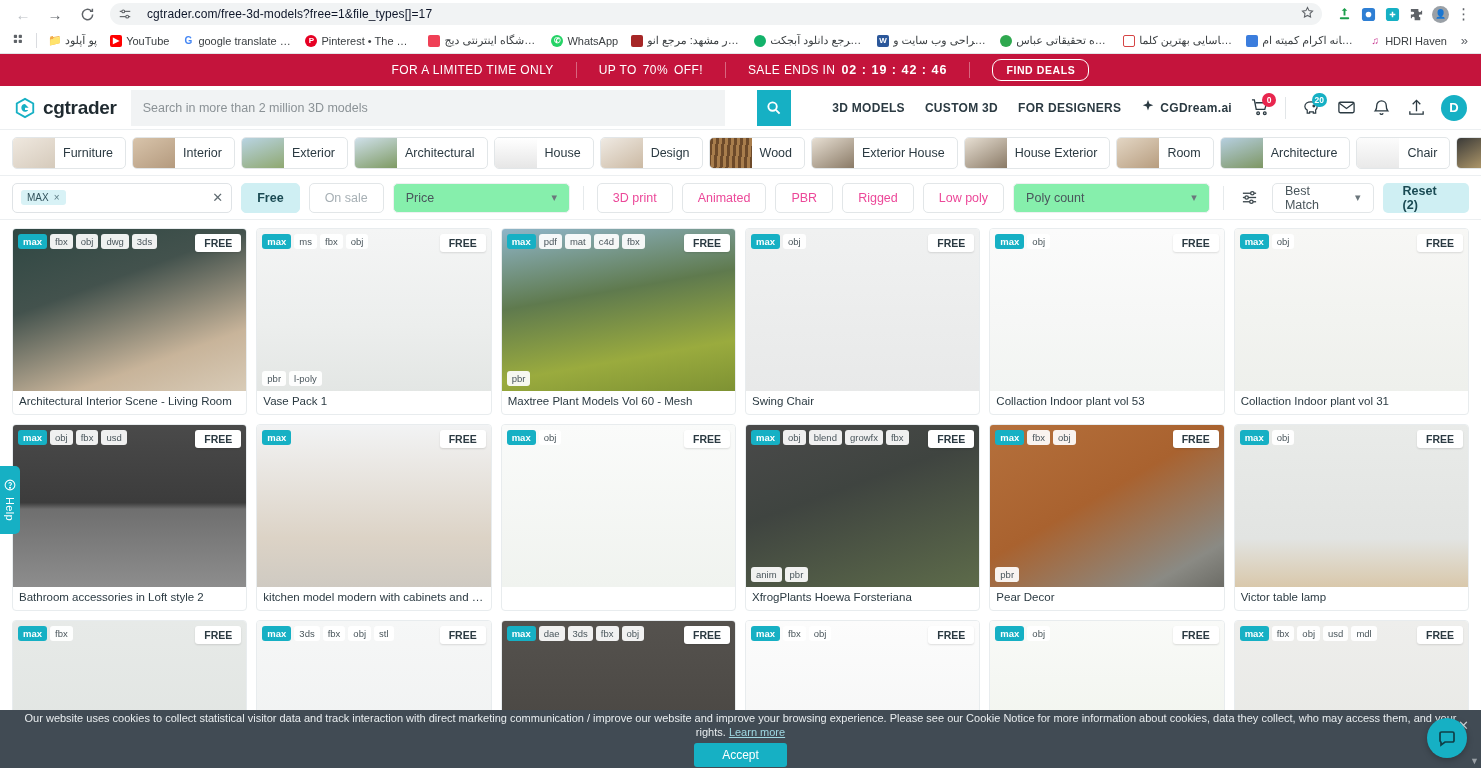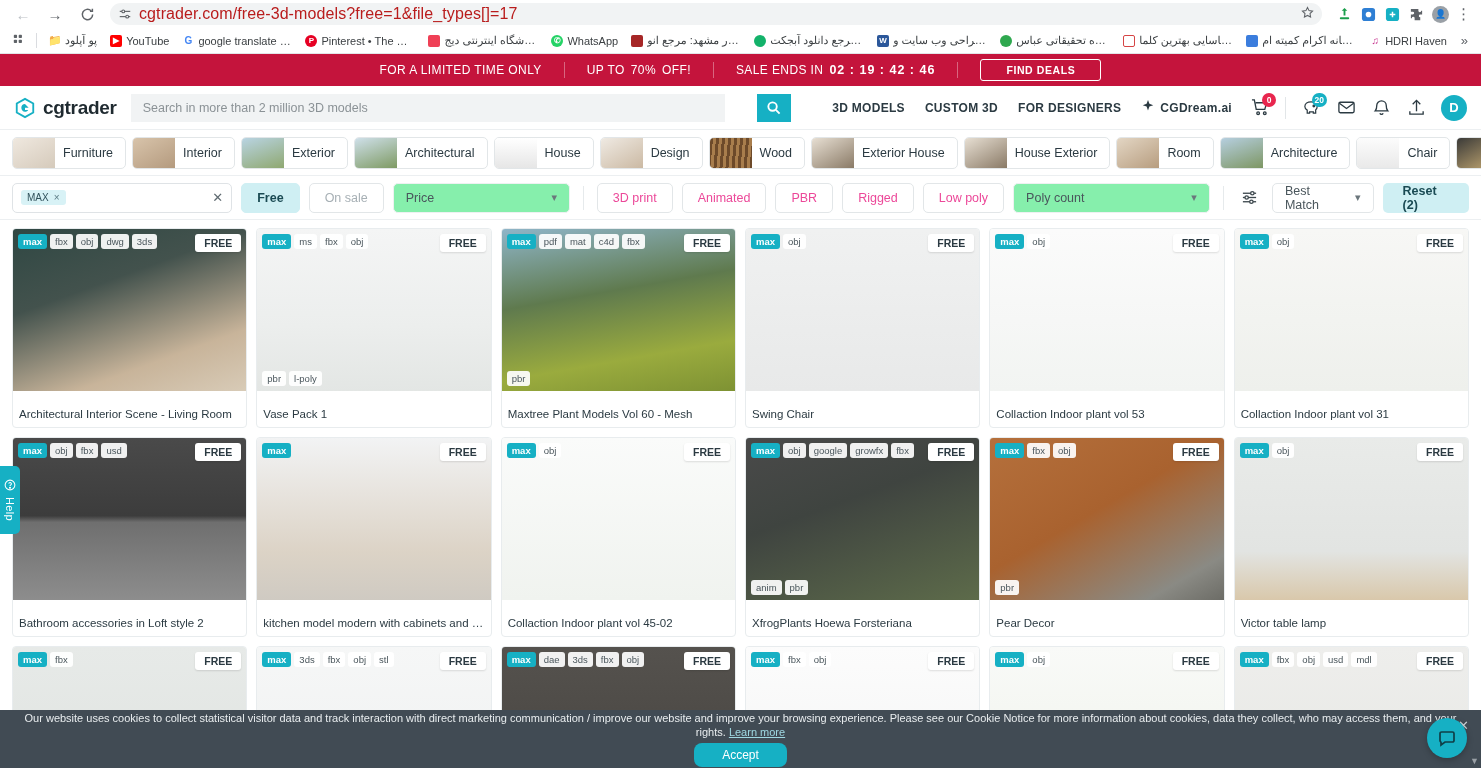--- a/index.html
+++ b/index.html
@@ -16,21 +16,21 @@
   .url-row { height:28px; display:flex; align-items:center; padding:0 10px; gap:6px; }
   .nav-btn {
     width:26px; height:26px; display:flex; align-items:center; justify-content:center;
     color:#5f6368; font-size:15px; border-radius:50%; flex:none;
   }
   .nav-btn.dim { color:#bdc1c6; }
   .omnibox {
     flex:1; height:22px; background:#f1f3f4; border-radius:11px;
     display:flex; align-items:center; padding:0 8px; gap:7px; margin:0 4px;
   }
-  .omnibox .urltext { font-size:16px; color:#b91c1c; letter-spacing:.1px; }
+  .omnibox .urltext { font-size:12px; color:#0f172a; letter-spacing:.1px;margin-left:8px; }
   .omni-icon { width:14px; height:14px; flex:none; }
   .chrome-right { display:flex; align-items:center; gap:7px; padding-left:4px; }
   .chrome-right .ic { width:17px; height:17px; display:flex; align-items:center; justify-content:center; }
   .avatar-chip {
     width:17px;height:17px;border-radius:50%;background:#9aa0a6;
     display:flex;align-items:center;justify-content:center;color:#fff;font-size:9px;
   }
   .dots { font-size:15px; color:#5f6368; line-height:10px; }
 
   .bm-row {
@@ -51,33 +51,33 @@
   .promo {
     height:32px; background:#c4143c;
     display:flex; align-items:center; justify-content:center; gap:0;
     color:#fff; font-size:12px; letter-spacing:.4px;
   }
   .promo .seg { padding:0 22px; display:flex; align-items:center; gap:6px; }
   .promo .divider { width:1px;height:16px;background:rgba(255,255,255,.35); }
   .promo b { font-weight:normal; }
   .promo .timer { font-weight:bold; letter-spacing:1px; font-size:12.5px; }
   .find-deals {
-    border:1px solid #fff; border-radius:3px; padding:4px 25px;
+    border:1px solid #fff; border-radius:9px; padding:4px 13px;
     font-size:10.5px; font-weight:bold; letter-spacing:.6px; color:#fff;
   }
 
   
   .site-header {
     height:44px; display:flex; align-items:center; padding:0 14px; gap:14px;
     border-bottom:1px solid #eceff1; background:#fff;
   }
   .logo { display:flex; align-items:center; gap:7px; flex:none; }
   .logo-mark { width:22px;height:22px; }
   .logo-text { font-size:19px; font-weight:bold; color:#1f2a30; letter-spacing:-.3px; }
-  .searchwrap { flex:0 1 660px; display:flex; height:28px;gap:32px; }
+  .searchwrap { flex:0 1 660px; display:flex; height:36px;gap:32px; }
   .searchwrap input {
     flex:1; border:none; background:#f1f3f4; padding:0 12px;
     font-family:inherit; font-size:12.5px; color:#3c4043; outline:none;
   }
   .searchwrap input::placeholder { color:#8b9296; }
   .search-btn {
     width:34px; background:#16b0c4; display:flex; align-items:center; justify-content:center;
     flex:none;
   }
   .hnav { display:flex; align-items:center; gap:20px; margin-left:auto; flex:none; }
@@ -151,21 +151,21 @@
   }
 
   
   .grid {
     display:grid; grid-template-columns:repeat(6, 1fr); gap:9px;
     padding:8px 12px; background:#fff;
   }
   .card { position:relative; border:1px solid #e8ecee; border-radius:4px; overflow:hidden; background:#fff; }
   .card .media { height:162px; position:relative; background-size:cover; background-position:center; }
   .card .title {
-    font-size:11.5px; color:#2b3a42; padding:17px 6px 7px 6px; white-space:nowrap;
+    font-size:11.5px; color:#2b3a42; padding:4px 6px 7px 6px; white-space:nowrap;
     overflow:hidden; text-overflow:ellipsis;
   }
   .tags-top { position:absolute; top:5px; left:5px; display:flex; gap:3px; z-index:2; }
   .tags-bot { position:absolute; bottom:5px; left:5px; display:flex; gap:3px; z-index:2; }
   .ftag {
     background:rgba(255,255,255,.92); border-radius:3px; padding:2px 5px;
     font-size:9.5px; color:#4a565c; line-height:1.2;
   }
   .ftag.max { background:#16b0c4; color:#fff; font-weight:bold; }
   .free-badge {
@@ -187,21 +187,21 @@
 
   
   .cookie {
     position:absolute; left:0; right:0; bottom:0; height:58px; background:#414b54;
     color:#e9edef; display:flex; flex-direction:column; align-items:center;
     justify-content:center; gap:4px; padding:6px 20px;
   }
   .cookie .ctext { font-size:11px; text-align:center; line-height:1.3; }
   .cookie .ctext a { color:#9fd8e2; text-decoration:underline; }
   .accept-btn {
-    background:#16b0c4; color:#fff; border-radius:8px; padding:5px 28px;
+    background:#16b0c4; color:#fff; border-radius:3px; padding:5px 28px;
     font-size:12px;
   }
   .cookie-close { position:absolute; top:8px; right:12px; font-size:13px; color:#cfd6da; }
   .chat-bubble {
     position:absolute; right:14px; bottom:10px; width:40px;height:40px;border-radius:50%;
     background:#16b0c4; display:flex;align-items:center;justify-content:center;
     box-shadow:0 2px 6px rgba(0,0,0,.25);
   }
   .scroll-arrow { position:absolute; right:2px; bottom:2px; color:#9aa0a6; font-size:9px; }
   .page-root { position:relative; width:1481px; height:768px; overflow:hidden; }
@@ -618,28 +618,27 @@
         <div class="title">kitchen model modern with cabinets and wooden floors</div>
       </div>
       <div class="card">
         <div class="media" style="background: linear-gradient(rgb(250, 251, 250) 0%, rgb(240, 243, 239) 100%);">
           <div class="tags-top">
             <span class="ftag max">max</span>
             <span class="ftag">obj</span>
           </div>
           <div class="free-badge">FREE</div>
         </div>
-        <div class="title">Collaction Indoor plant vol 45-02</div>
       </div>
       <div class="card">
         <div class="media" style="background: linear-gradient(160deg, rgb(74, 74, 74) 0%, rgb(63, 68, 64) 40%, rgb(93, 107, 74) 100%);">
           <div class="tags-top">
             <span class="ftag max">max</span>
             <span class="ftag">obj</span>
-            <span class="ftag">google</span>
+            <span class="ftag">blend</span>
             <span class="ftag">growfx</span>
             <span class="ftag">fbx</span>
           </div>
           <div class="tags-bot">
             <span class="ftag">anim</span>
             <span class="ftag">pbr</span>
           </div>
           <div class="free-badge">FREE</div>
         </div>
         <div class="title">XfrogPlants Hoewa Forsteriana</div>

